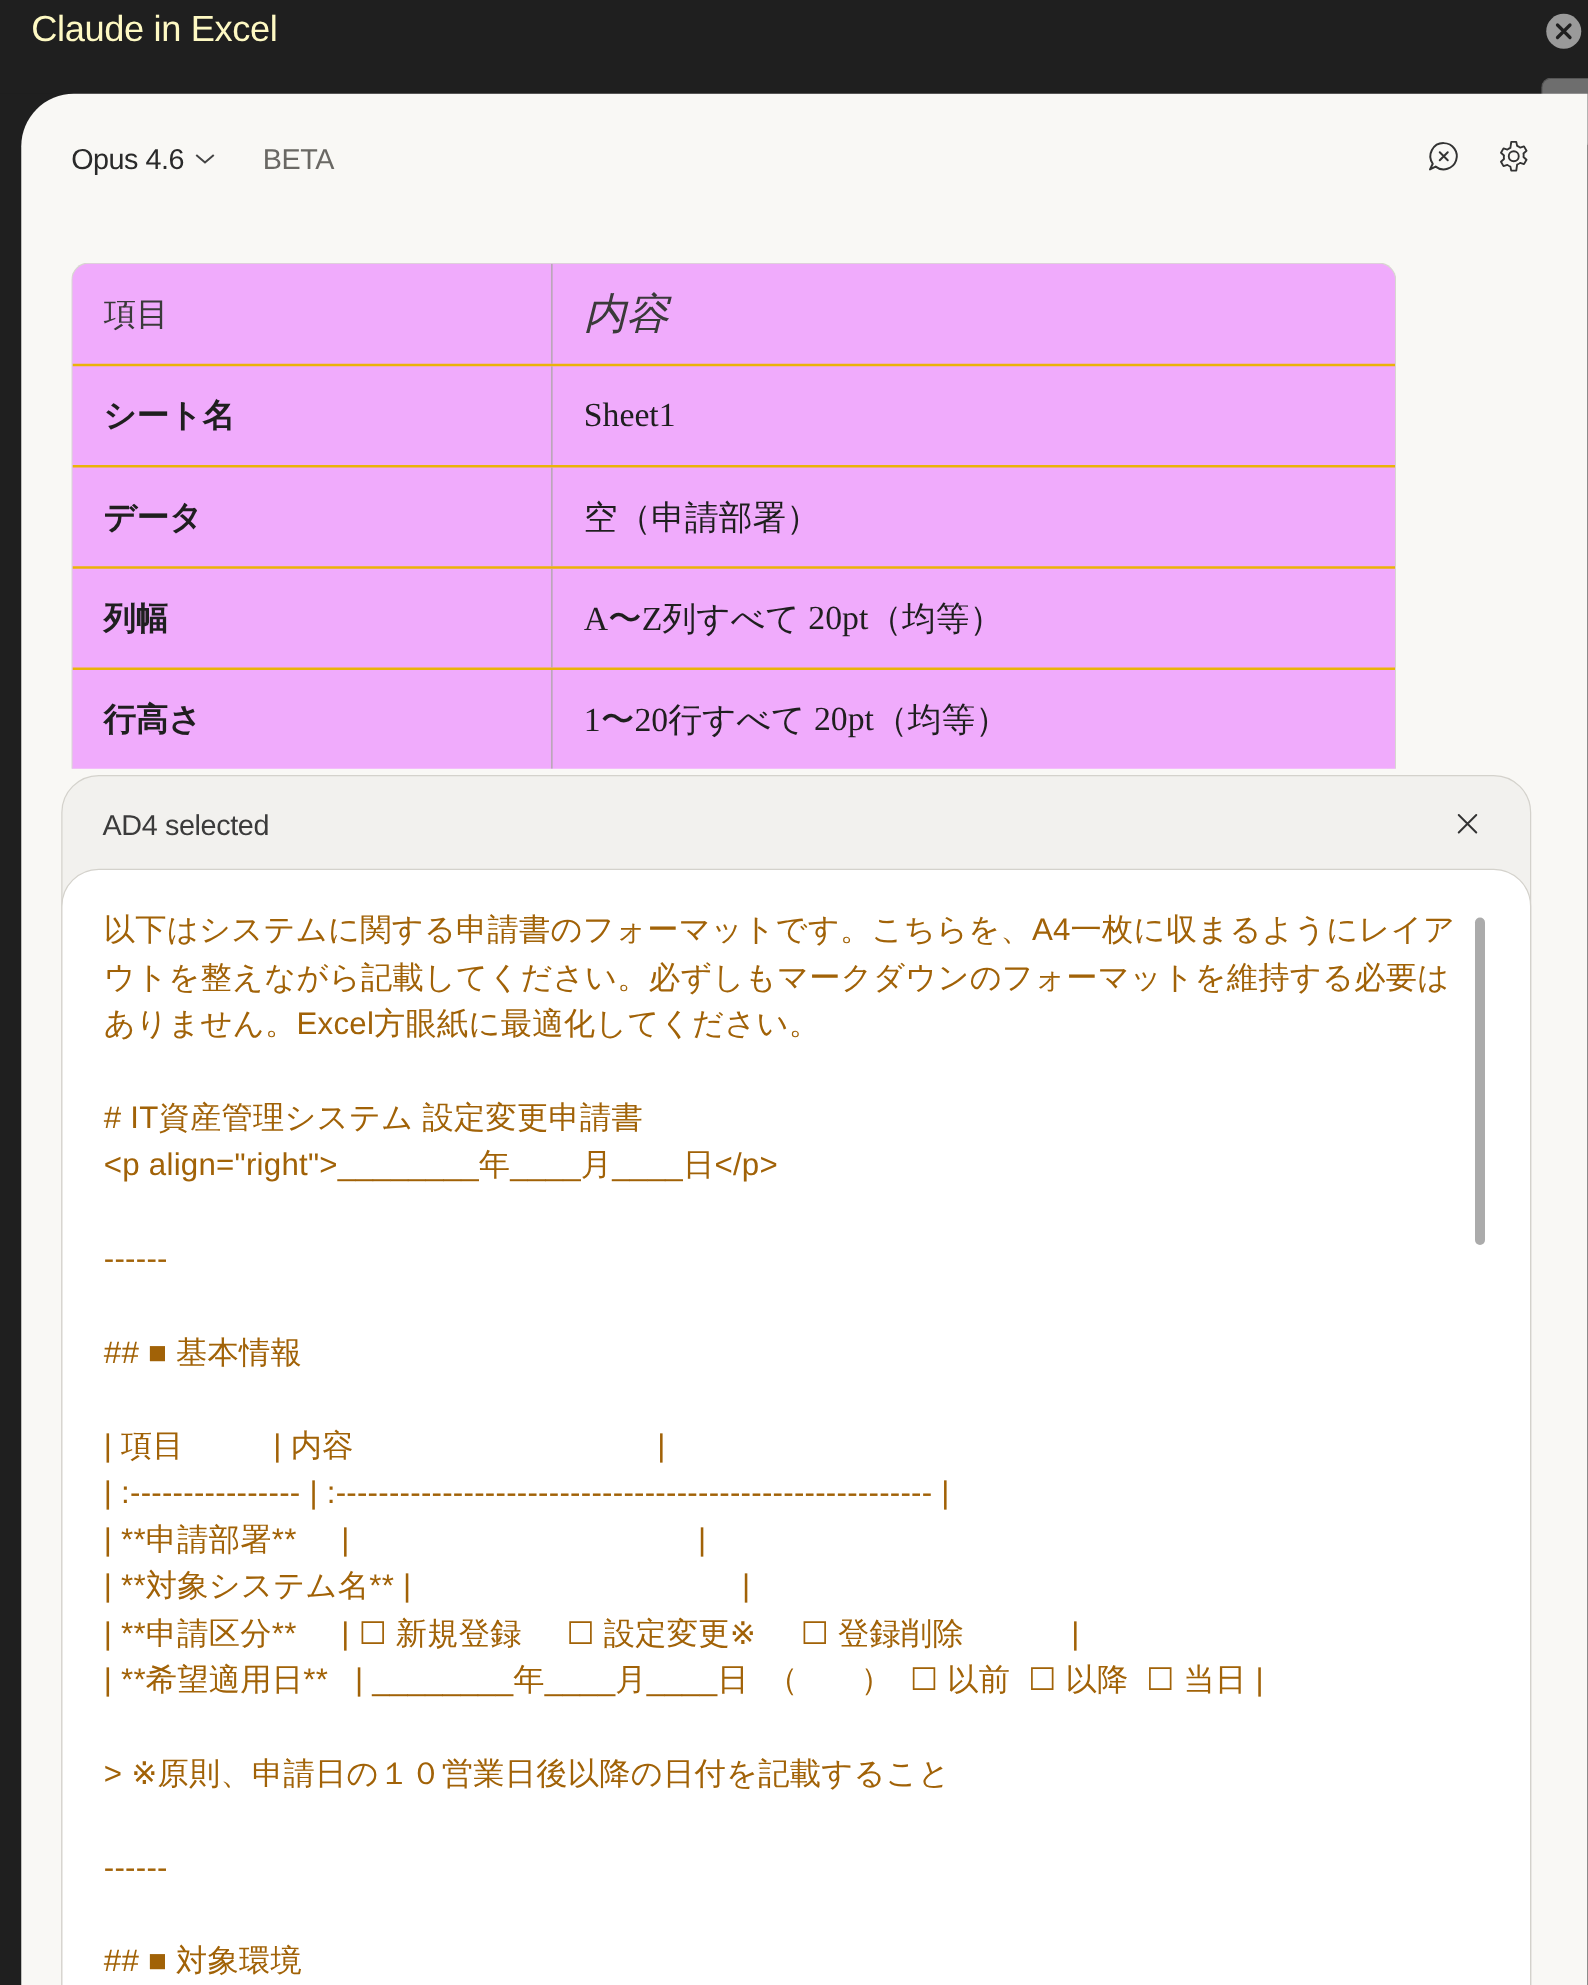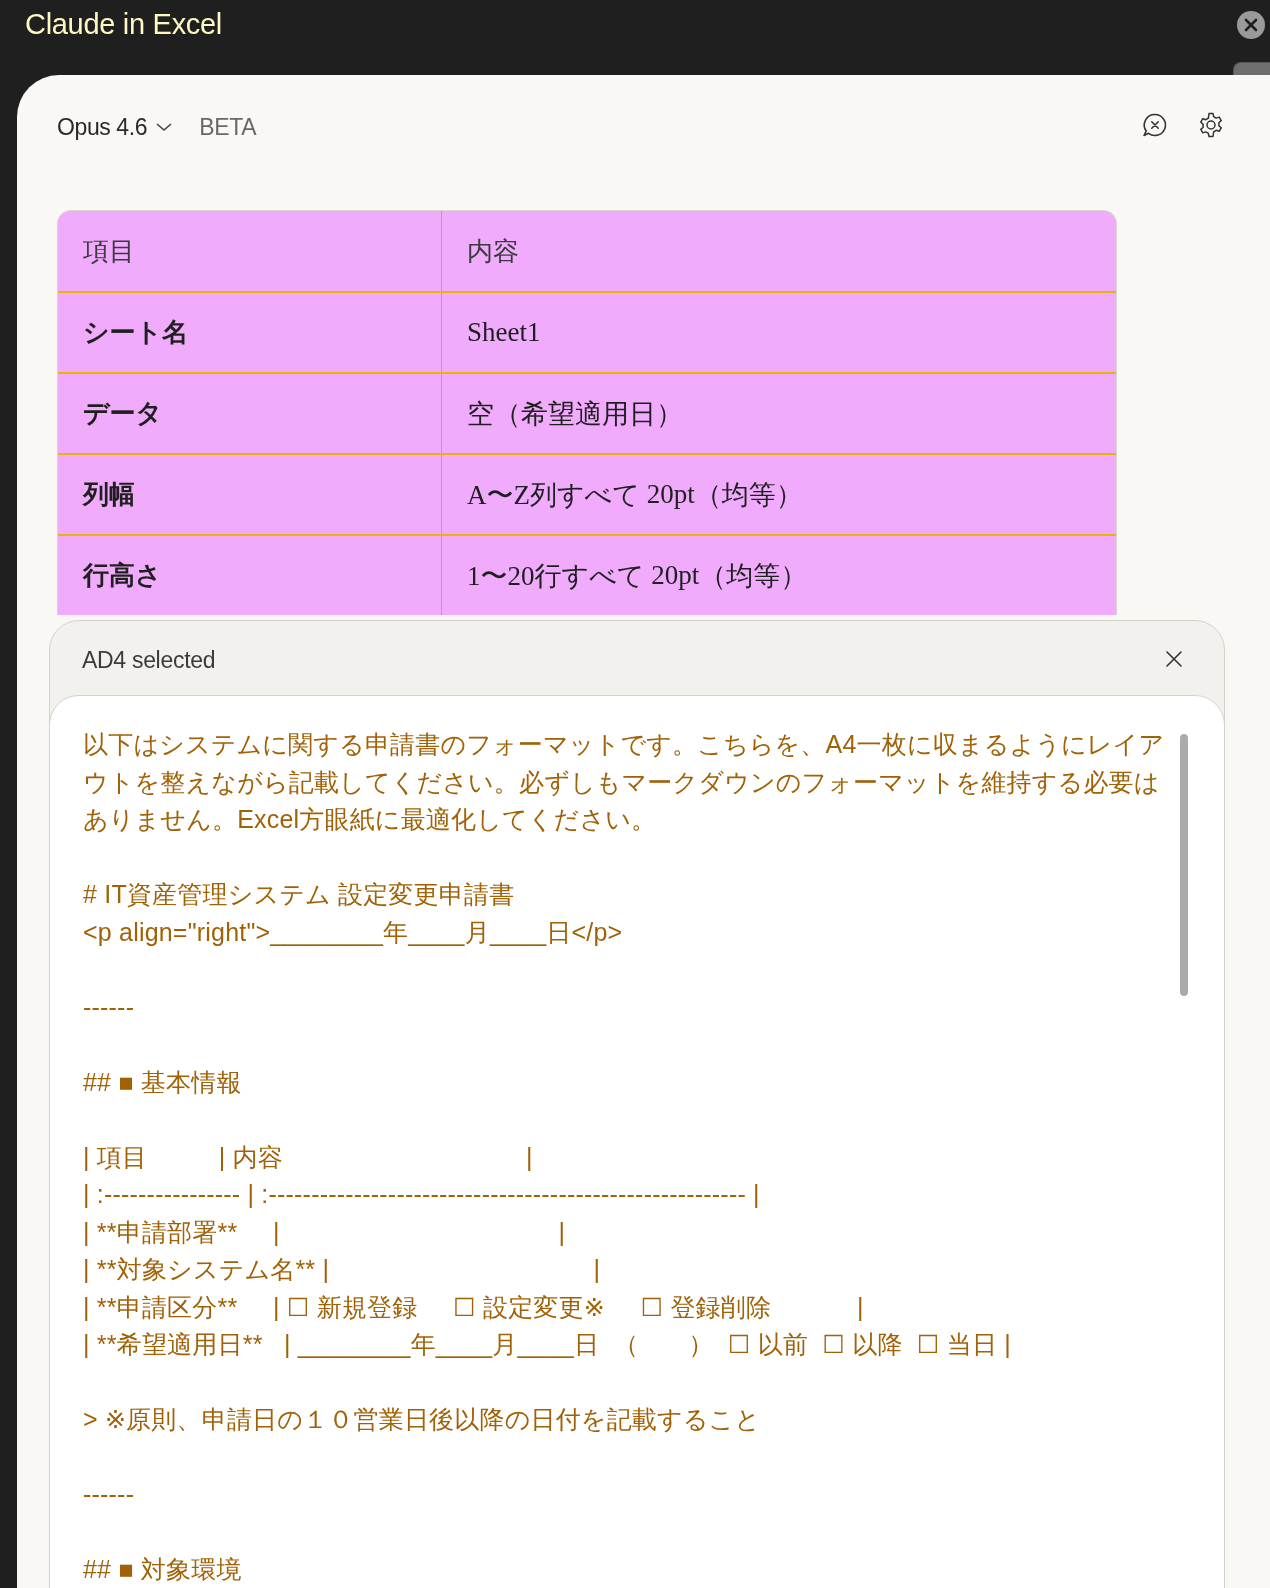--- a/index.html
+++ b/index.html
@@ -38,21 +38,21 @@
   }
   .header {
     position: absolute; left: 40px; top: 34px; right: 40px; height: 36px;
     display: flex; align-items: center; text-align: center;
   }
   .model-select {
     display: flex; align-items: center; gap: 8px; cursor: pointer;
     font-size: 23px; color: #2a2a2a; letter-spacing: -0.4px;
   }
   .beta {
-    margin-left: 26px; font-size: 23px; color: #6a6864; letter-spacing: -0.3px;
+    margin-left: 37px; font-size: 23px; color: #6a6864; letter-spacing: -0.3px;
   }
   .header-icons {
     position: absolute; right: 5px; top: 2px; display: flex; gap: 28px; align-items: center;
   }
   .icon-btn { width: 28px; height: 28px; cursor: pointer; display: flex; align-items: center; justify-content: center; }
 
   
   .info-table {
     position: absolute; left: 40px; top: 135px; width: 1060px;
     border: 1.5px solid #d8d6d0; border-bottom: none;
@@ -62,21 +62,21 @@
   .info-row { display: flex; height: 81px; border-top: 2px solid #eab308; }
   .info-row.head { border-top: none; height: 80px; }
   .info-cell {
     display: flex; align-items: center; padding-left: 25px;
     font-size: 26px; color: #1f1f1f;
   }
   .info-cell.key { width: 384px; border-right: 1.5px solid #a8a6a1; }
   .info-row.head .info-cell { color: #3a3a3a; font-weight: normal; }
   .info-row.body .info-cell.key { font-weight: bold; }
   .info-cell.val { flex: 1; font-family: "Liberation Serif", "DejaVu Serif", serif; font-size: 27px; }
-  .info-row.head .info-cell.val { font-family: "Liberation Sans", sans-serif; font-size: 26px; }
+  .info-row.head .info-cell.val { font-family: "Liberation Sans", sans-serif; font-size: 34px; font-style: italic; }
   .info-cell.val b { font-weight: normal; }
 
   
   .selection-bar {
     position: absolute; left: 32px; top: 545px; width: 1176px; height: 1000px;
     background: #f2f1ee; border: 1.5px solid #d4d2cc;
     border-radius: 30px 30px 0 0;
   }
   .selection-label {
     position: absolute; left: 32px; top: 26px;
@@ -148,21 +148,21 @@
     </div>
     <div class="info-row body">
       <div class="info-cell key">シート名</div>
       <div class="info-cell val">
           <span>Sheet1</span>
         </div>
     </div>
     <div class="info-row body">
       <div class="info-cell key">データ</div>
       <div class="info-cell val">
-          <span>空（希望適用日）</span>
+          <span>空（申請部署）</span>
         </div>
     </div>
     <div class="info-row body">
       <div class="info-cell key">列幅</div>
       <div class="info-cell val" style="white-space:pre"><span>A〜Z列すべて </span><b>20pt</b><span>（均等）</span></div>
     </div>
     <div class="info-row body">
       <div class="info-cell key">行高さ</div>
       <div class="info-cell val" style="white-space:pre"><span>1〜20行すべて </span><b>20pt</b><span>（均等）</span></div>
     </div>

